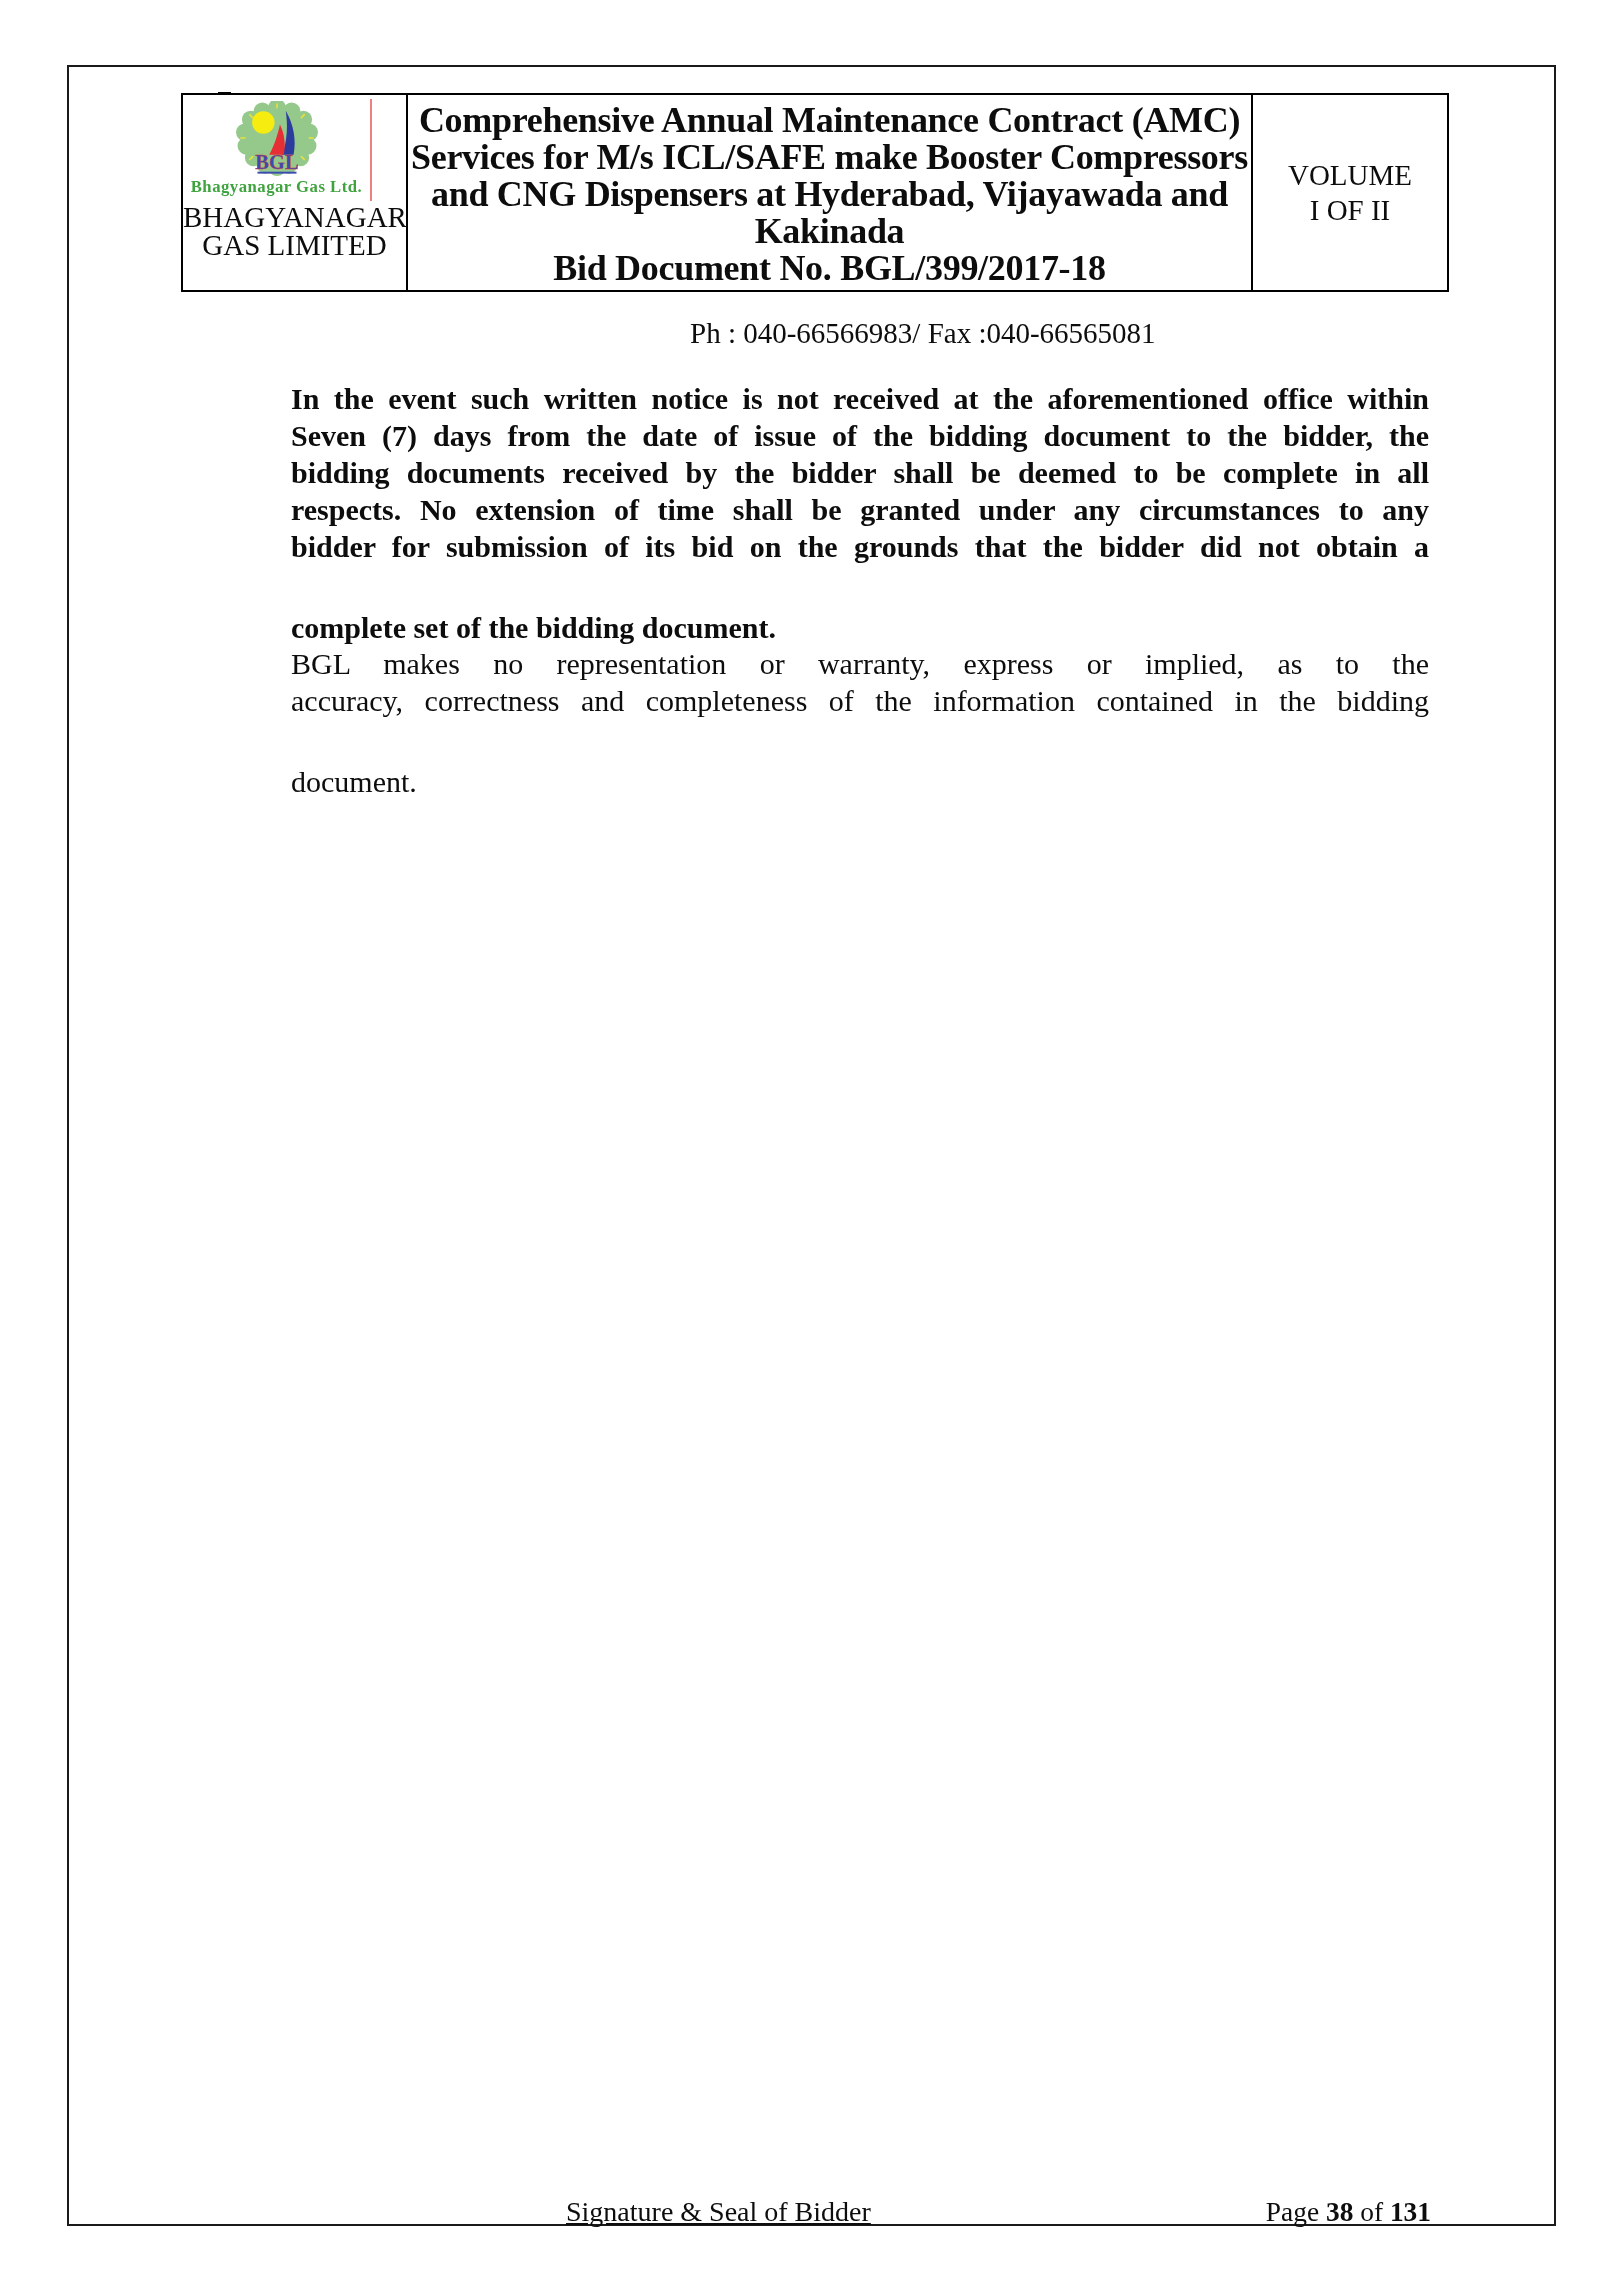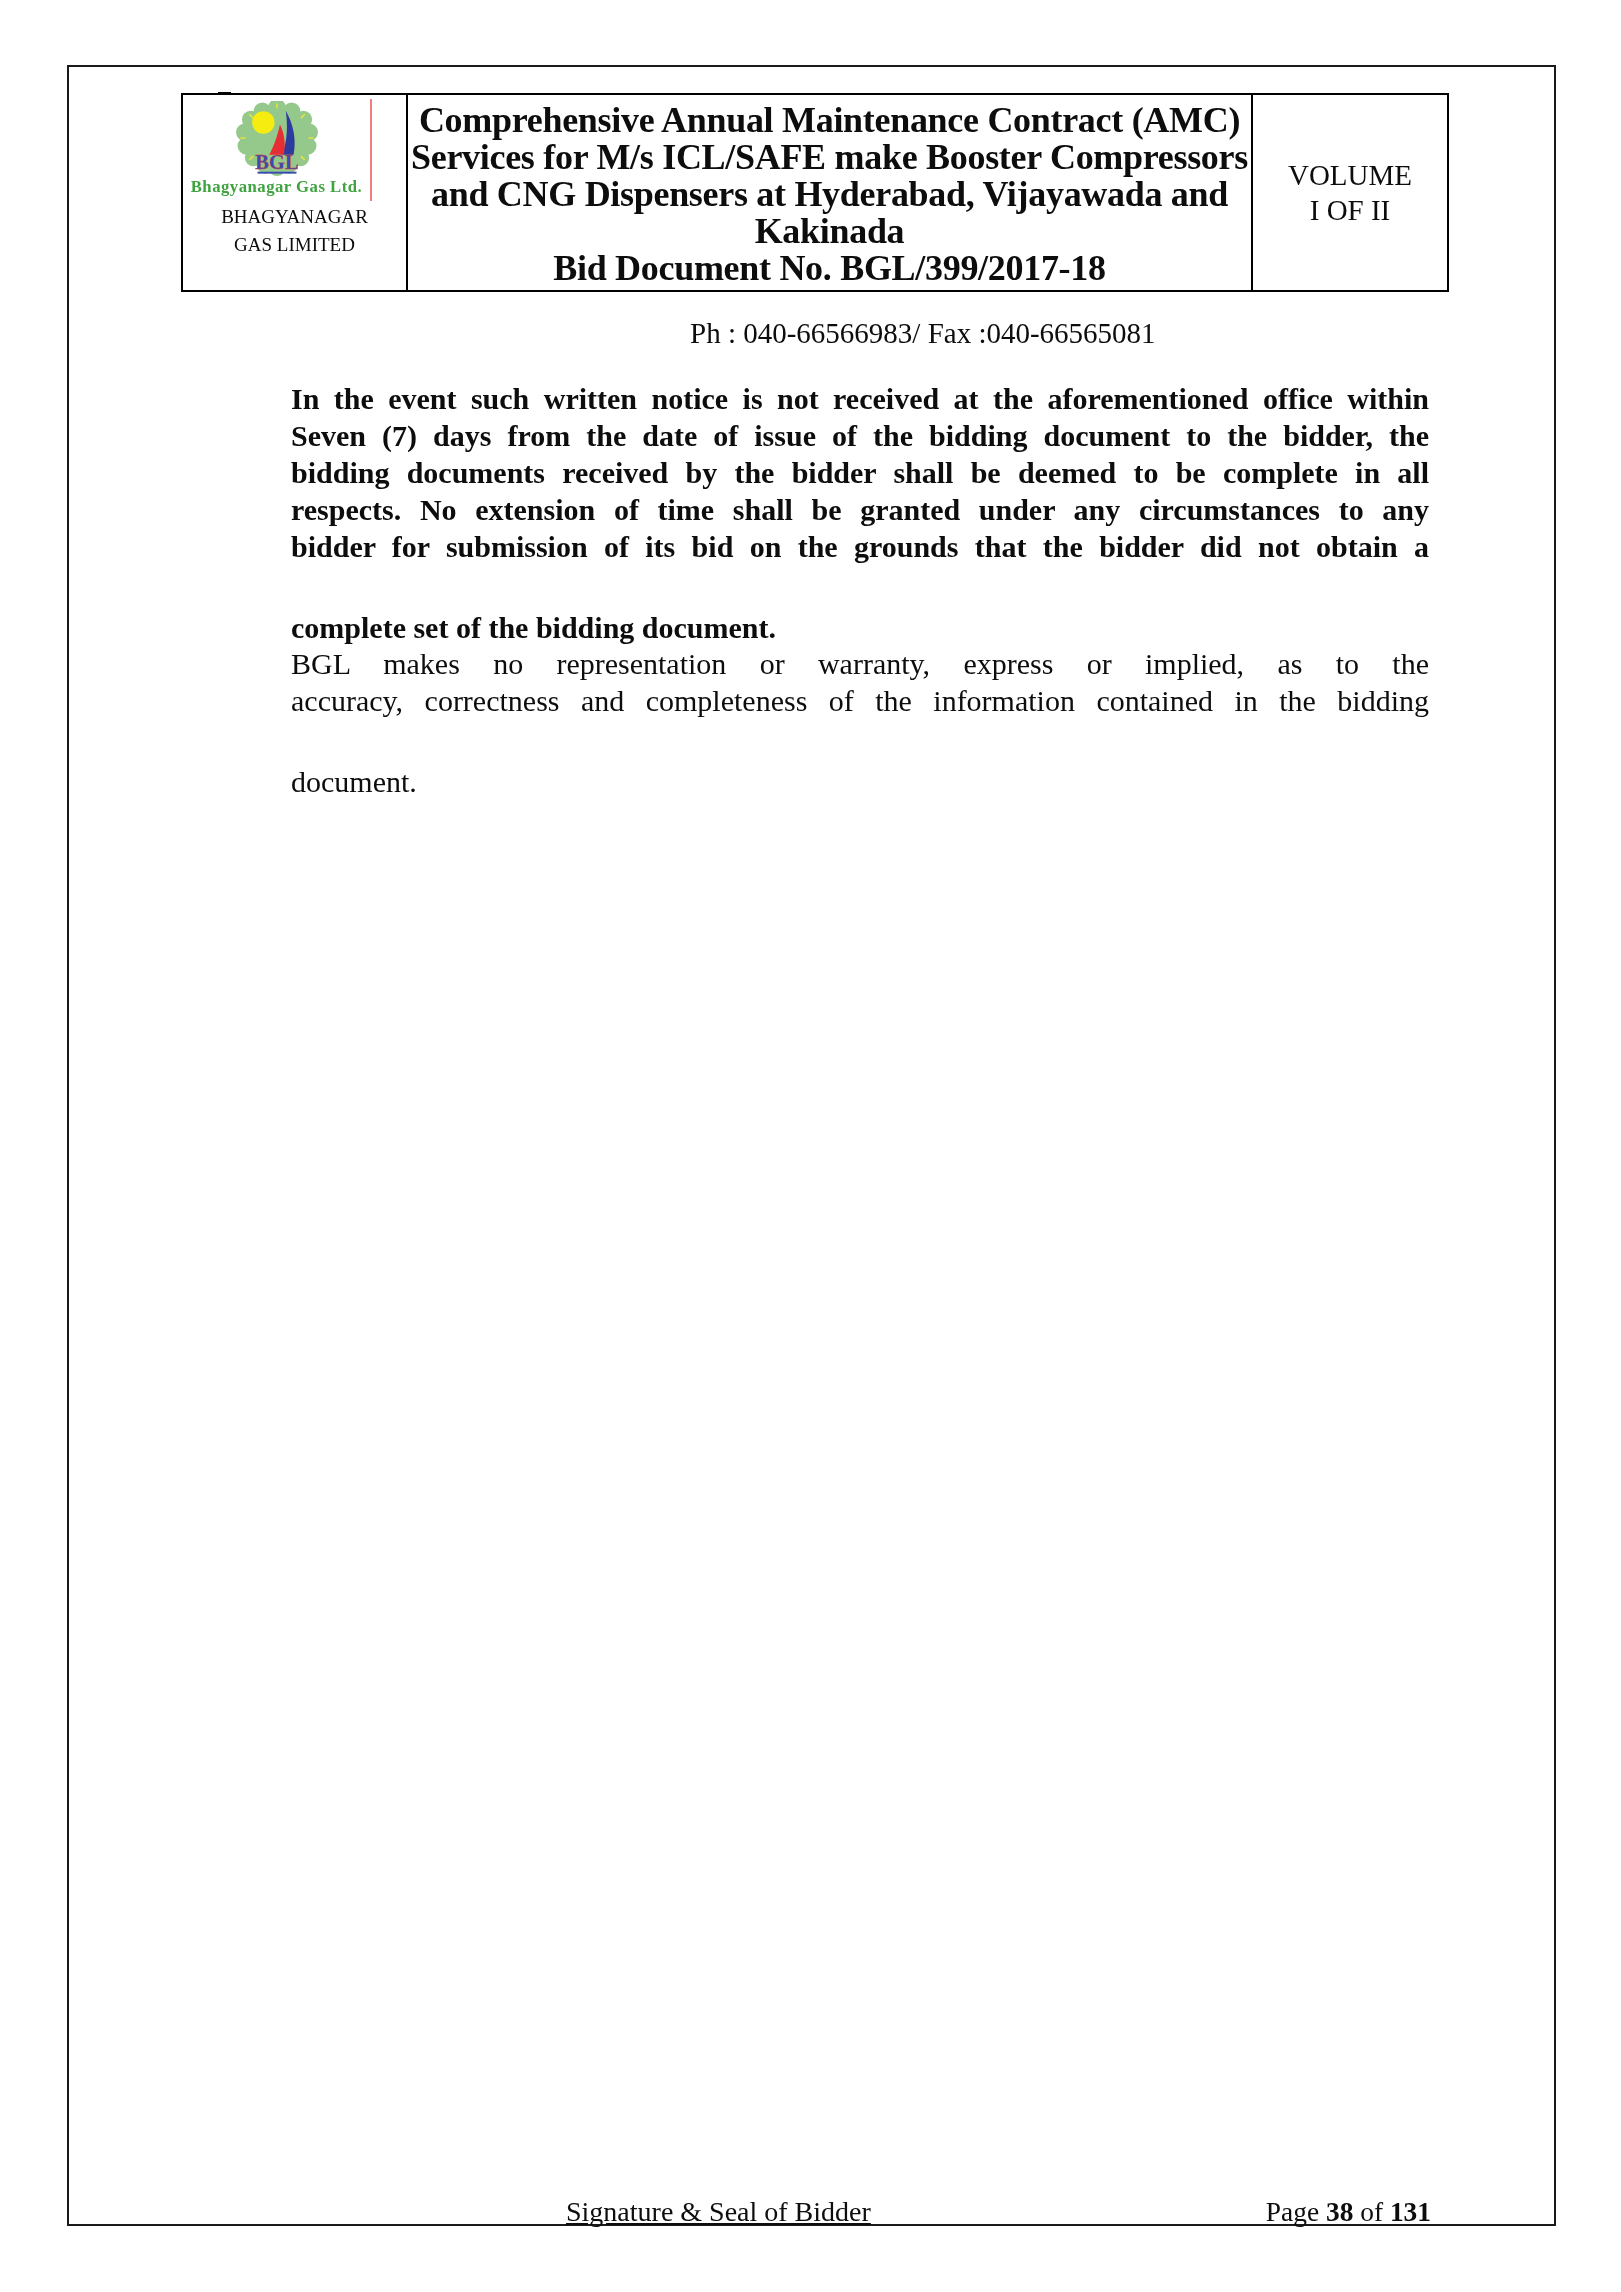--- a/index.html
+++ b/index.html
@@ -59,21 +59,21 @@
   .corner-tick {
     position: absolute;
     left: 218px; top: 92px;
     width: 12.7px; height: 5.9px;
     background: #000000;
   }
   .company-name {
     position: absolute;
     left: 0; right: 0; top: 108px;
     text-align: center;
-    font-size: 19px;
+    font-size: 29px;
     line-height: 28px;
     color: #0d0d0d;
   }
 
   .title-cell .tline {
     text-align: center;
     font-weight: bold;
     font-size: 36px;
     line-height: 37px;
     letter-spacing: -0.3px;

